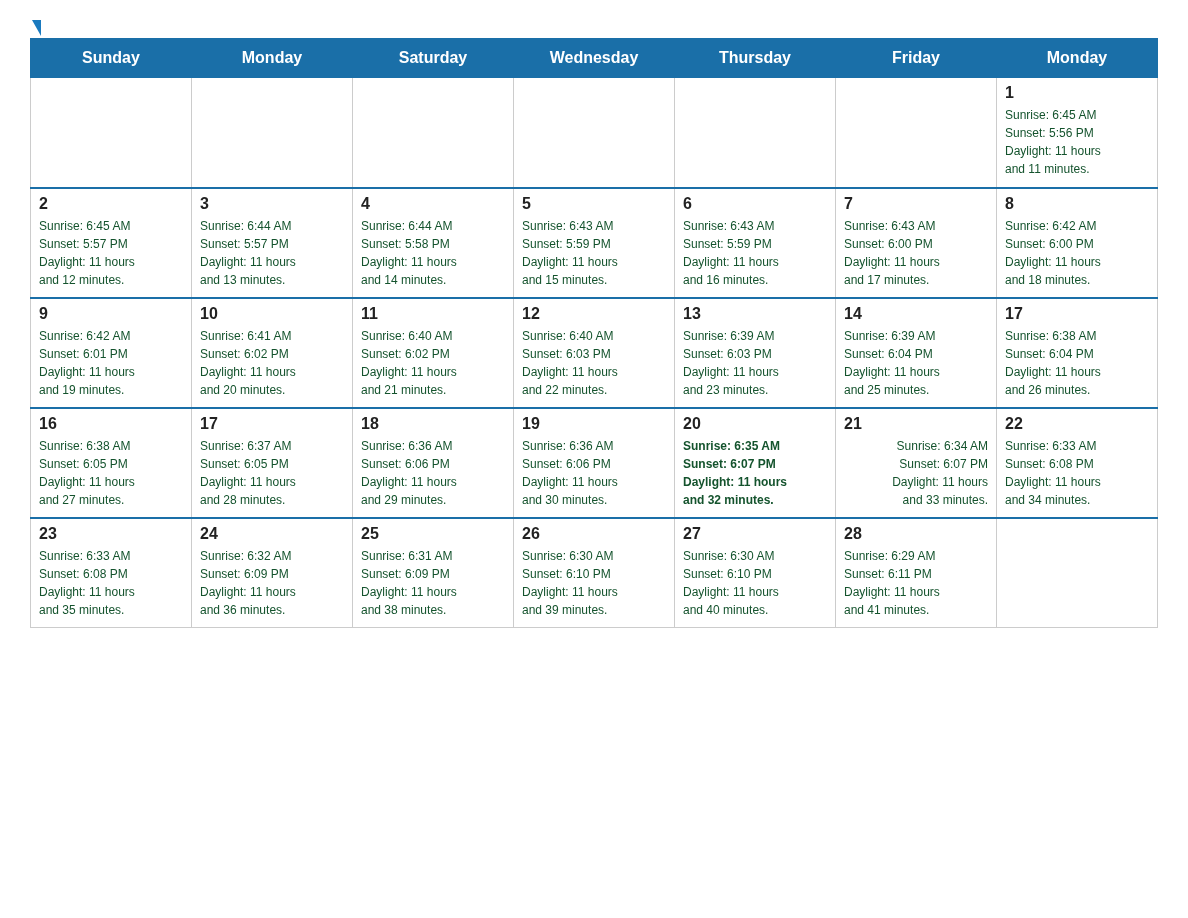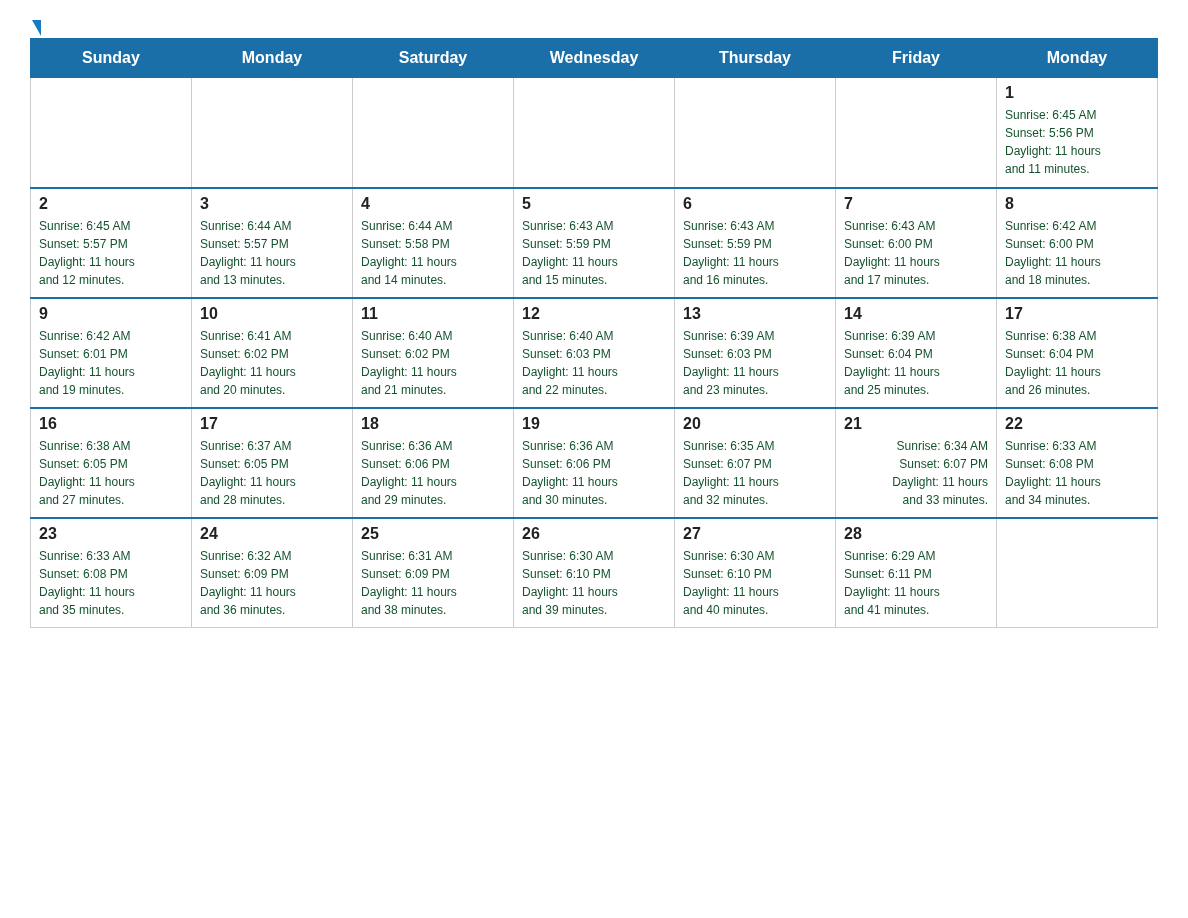--- a/index.html
+++ b/index.html
@@ -266,21 +266,21 @@
         </td>
         <td>
           <div class="day-number">19</div>
           <div class="day-info" style="white-space: pre-line;">Sunrise: 6:36 AM
 Sunset: 6:06 PM
 Daylight: 11 hours
 and 30 minutes.</div>
         </td>
         <td>
           <div class="day-number">20</div>
-          <div class="day-info" style="white-space: pre-line;">Sunrise: 6:35 AM
+          <div class="day-info" style="white-space: pre-line; font-weight: bold;">Sunrise: 6:35 AM
 Sunset: 6:07 PM
 Daylight: 11 hours
 and 32 minutes.</div>
         </td>
         <td>
           <div class="day-number">21</div>
           <div class="day-info" style="white-space: pre-line; text-align: right;">Sunrise: 6:34 AM
 Sunset: 6:07 PM
 Daylight: 11 hours
 and 33 minutes.</div>

